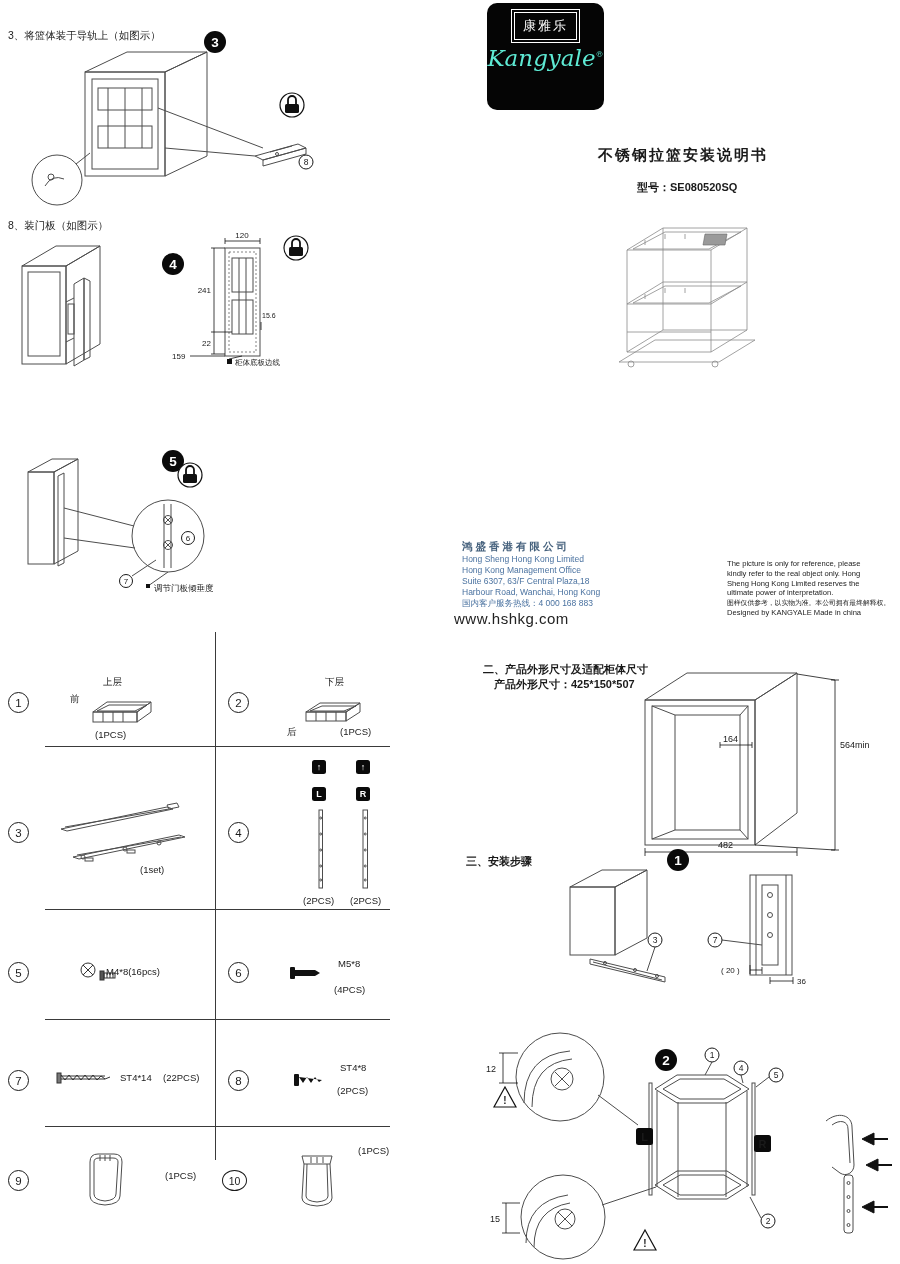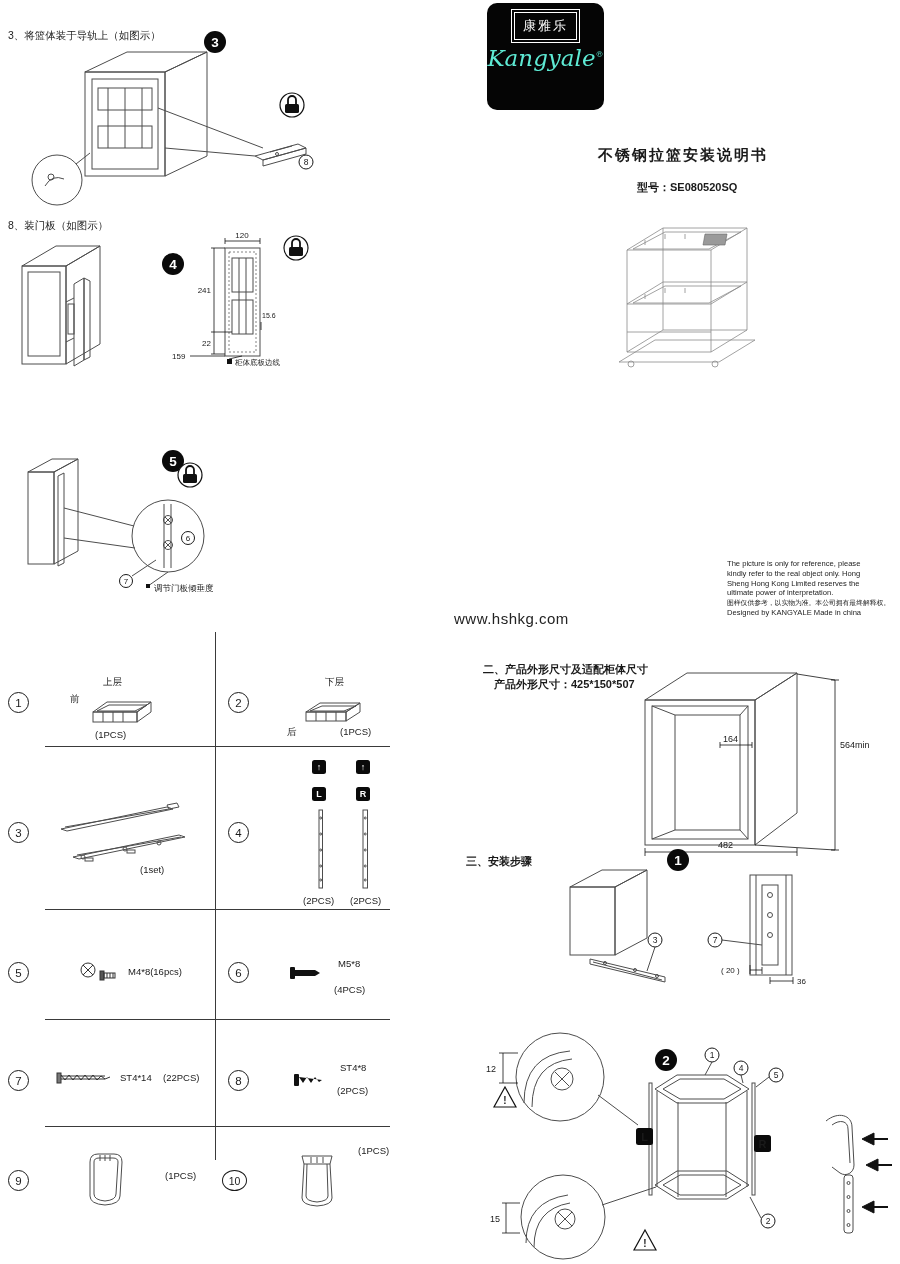--- a/index.html
+++ b/index.html
@@ -185,20 +185,28 @@
       <line x1="40" y1="87" x2="40" y2="82"></line>
         <line x1="60" y1="81" x2="60" y2="76"></line>
         <line x1="80" y1="81" x2="80" y2="76"></line>
       <line x1="22" y1="120" x2="106" y2="120"></line>
       <circle cx="26" cy="152" r="3"></circle>
         <circle cx="110" cy="152" r="3"></circle>
     </g>
     <polygon points="100,22 122,22 120,33 98,33" fill="#9a9a9a" stroke="#666" stroke-width="0.6"></polygon>
   </svg>
 
+  <div class="abs company" style="left:462px;top:541px">
+    <div class="cname">鸿盛香港有限公司</div>
+    <div>Hong  Sheng  Hong  Kong  Limited</div>
+    <div>Hong  Kong  Management  Office</div>
+    <div>Suite  6307,  63/F   Central  Plaza,18</div>
+    <div>Harbour Road, Wanchai, Hong Kong</div>
+    <div>国内客户服务热线：4 000 168 883</div>
+  </div>
   <div class="abs website" style="left:454px;top:610px">www.hshkg.com</div>
 
   <div class="abs disc" style="left:727px;top:559px">
     <div>The picture is only for reference, please</div>
     <div>kindly refer to the real object only. Hong</div>
     <div>Sheng Hong Kong Limited  reserves the</div>
     <div>ultimate power of interpretation.</div>
     <div class="cnline">图样仅供参考，以实物为准。本公司拥有最终解释权。</div>
     <div>Designed by KANGYALE Made in china</div>
   </div>
@@ -370,21 +378,21 @@
       <circle cx="10" cy="12" r="7"></circle>
       <line x1="5" y1="7" x2="15" y2="17"></line>
         <line x1="15" y1="7" x2="5" y2="17"></line>
       <rect x="22" y="13" width="4" height="9" fill="#555"></rect>
       <rect x="26" y="15" width="11" height="5"></rect>
       <line x1="29" y1="15" x2="29" y2="20"></line>
         <line x1="32" y1="15" x2="32" y2="20"></line>
         <line x1="35" y1="15" x2="35" y2="20"></line>
     </g>
   </svg>
-  <div class="abs spec" style="left:128px;top:966px">M4*8(16pcs)</div>
+  <div class="abs spec" style="left:106px;top:966px">M4*8(16pcs)</div>
 
   <div class="abs pnum" style="left:228px;top:962px">6</div>
   <svg class="abs" style="left:288px;top:964px" width="36" height="18" viewBox="0 0 36 18">
     <rect x="2" y="3" width="5" height="12" rx="1" fill="#111"></rect>
     <rect x="7" y="6" width="20" height="6" fill="#111"></rect>
     <polygon points="27,6 32,9 27,12" fill="#111"></polygon>
   </svg>
   <div class="abs spec" style="left:338px;top:958px">M5*8</div>
   <div class="abs qty" style="left:334px;top:984px">(4PCS)</div>
 

